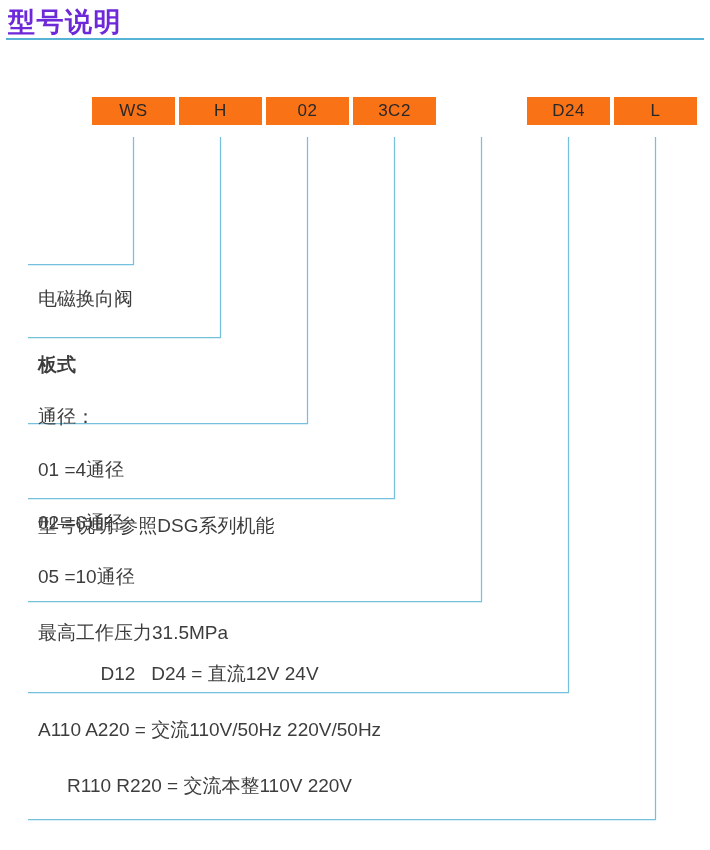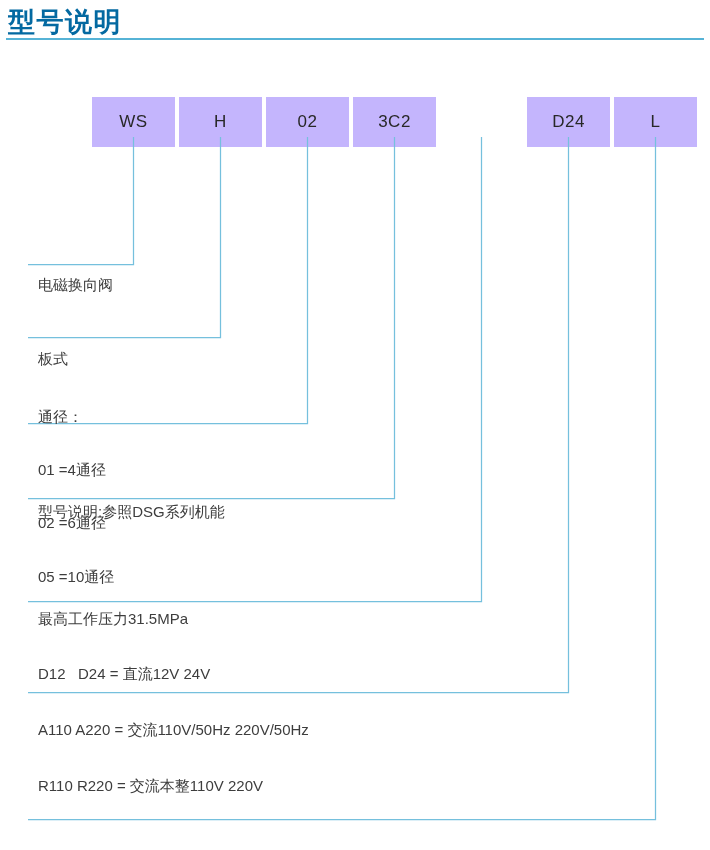--- a/index.html
+++ b/index.html
@@ -2,44 +2,44 @@
 <html><head>
 <meta charset="utf-8">
 <style>
   html,body{margin:0;padding:0;background:#ffffff;}
   #page{
     position:relative;width:710px;height:850px;background:#ffffff;overflow:hidden;
     font-family:"Liberation Sans","DejaVu Sans",sans-serif;
   }
   .title{
     position:absolute;left:8px;top:4px;
-    font-size:27px;font-weight:800;color:#0369a1;letter-spacing:1.5px;
+    font-size:27px;font-weight:800;color:#6d28d9;letter-spacing:1.5px;
   }
   .title-rule{
     position:absolute;left:6px;top:38px;width:698px;height:2px;background:#56b3d6;
   }
   .code-box{
-    position:absolute;top:97px;width:83px;height:50px;background:#c4b5fd;
+    position:absolute;top:97px;width:83px;height:28px;background:#f97316;
     display:flex;align-items:center;justify-content:center;
     font-size:17px;color:#282828;letter-spacing:0.5px;
   }
   .cb0{left:92px}.cb1{left:179px}.cb2{left:266px}.cb3{left:353px}
   .cb4{left:440px}.cb5{left:527px}.cb6{left:614px}
   #leader-svg{position:absolute;left:0;top:0;pointer-events:none;}
   #leader-svg path{fill:none;stroke:#75c0dd;stroke-width:1.25px;}
   .leader-label{
-    position:absolute;left:38px;color:#3d3d3d;font-size:15px;white-space:pre;
+    position:absolute;left:38px;color:#3d3d3d;font-size:19px;white-space:pre;
   }
   .leader-label .ln{display:block;}
   .lbl0{top:242px;}
-  .lbl1{top:316px;}
+  .lbl1{top:308px;font-weight:bold;}
   .lbl2{top:372px;line-height:17.8px;}
   .lbl3{top:469px;}
   .lbl4{top:576px;}
-  .lbl5{top:628px;line-height:18.6px;}
+  .lbl5{top:628px;line-height:18.6px;text-align:center;}
   .lbl6{top:720px;line-height:19.6px;}
 </style>
 </head>
 <body>
 
 <div id="page">
 
   <div class="title">型号说明</div>
   <div class="title-rule"></div>
 

